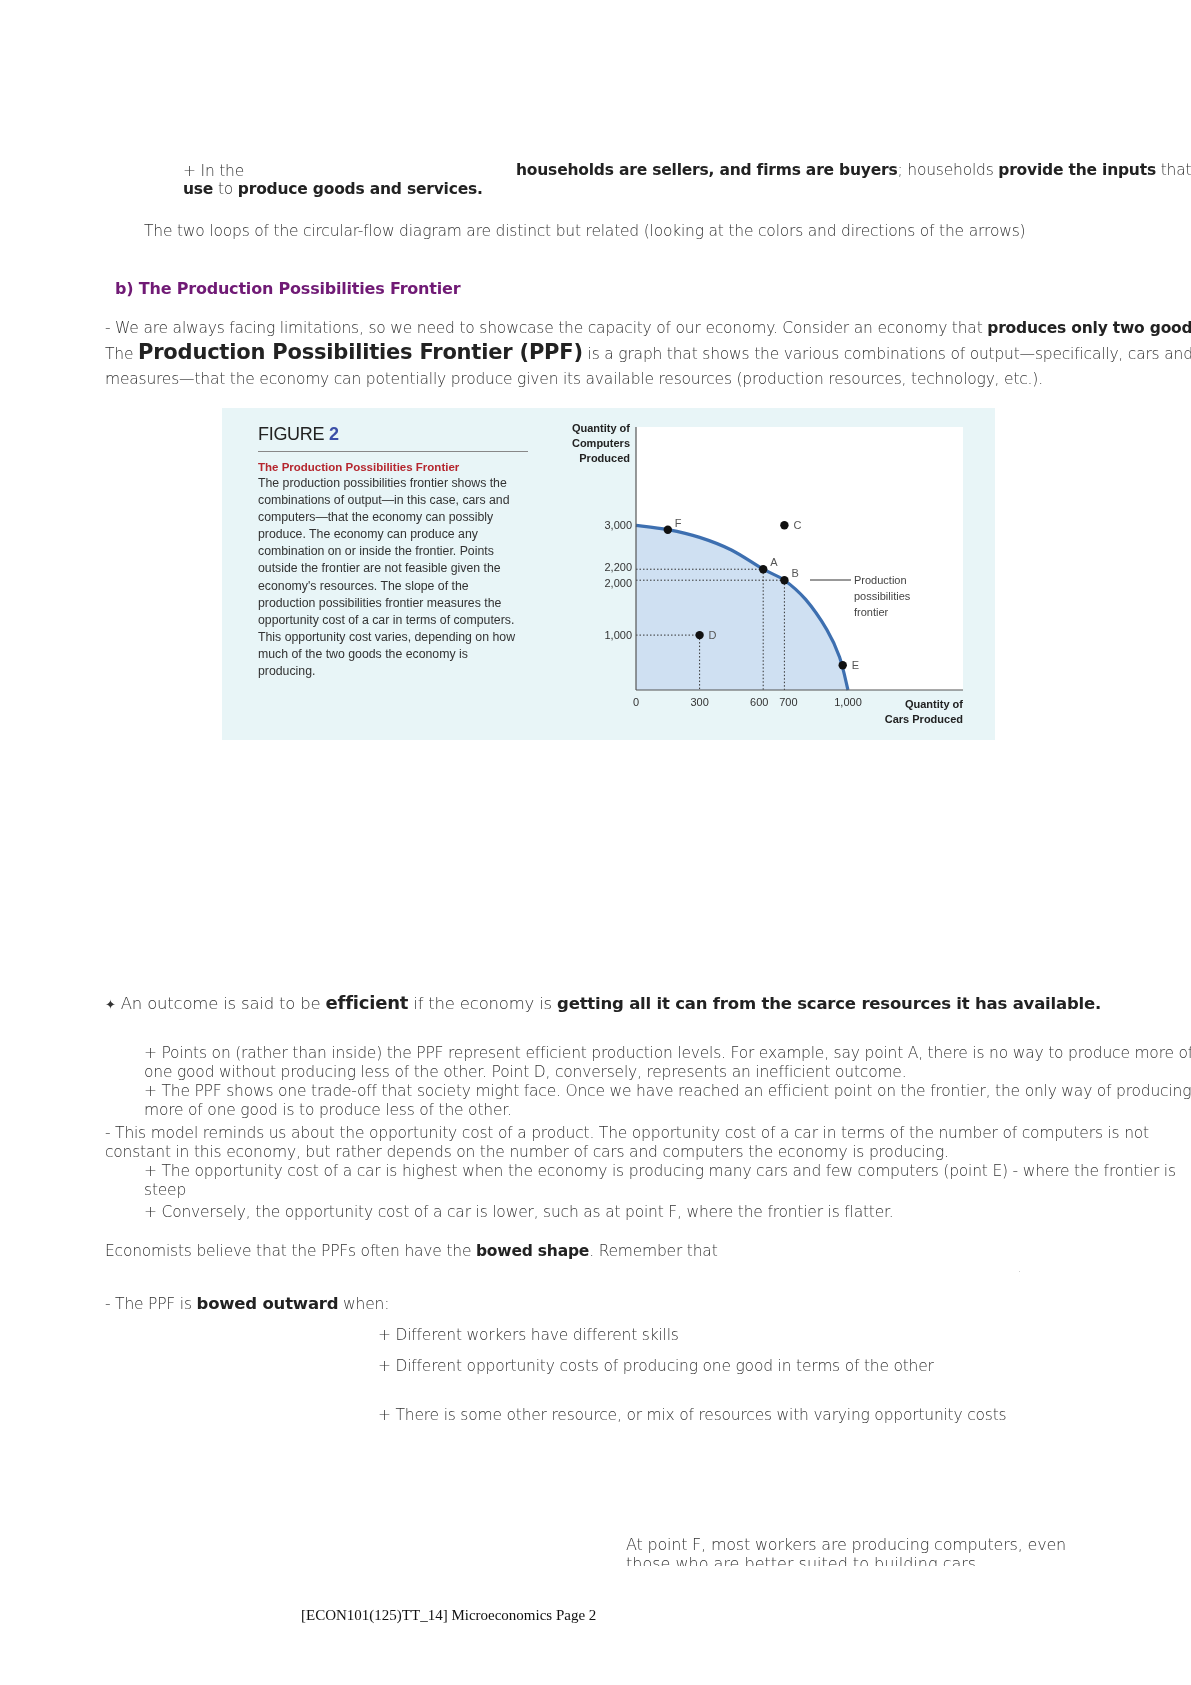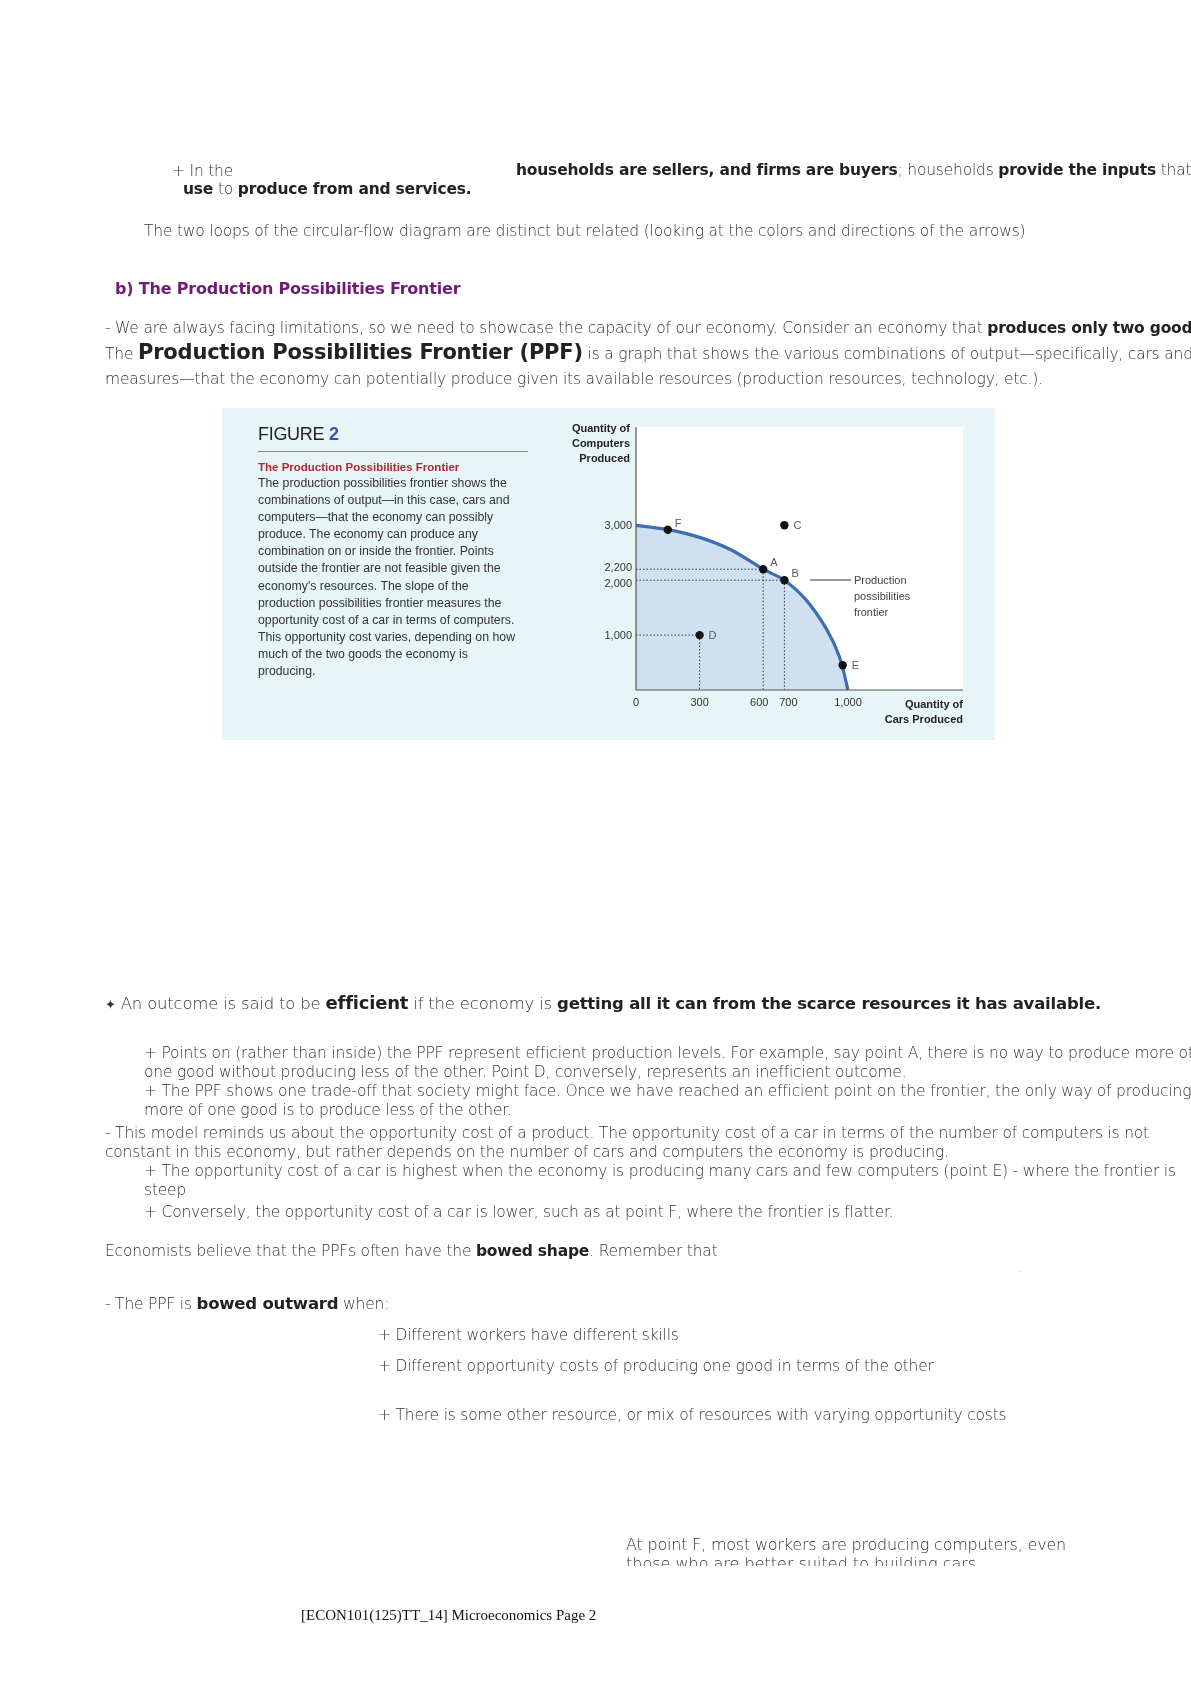--- a/index.html
+++ b/index.html
@@ -24,28 +24,28 @@
   .ax-label { font-family: "Liberation Sans", sans-serif; font-size: 11px; font-weight: 700; fill: #222; }
   .tick { font-family: "Liberation Sans", sans-serif; font-size: 11px; fill: #333; }
   .ptlabel { font-family: "Liberation Sans", sans-serif; font-size: 11px; fill: #555; }
   .ann { font-family: "Liberation Sans", sans-serif; font-size: 11px; fill: #444; }
 
   .clip-line { position: absolute; left: 626px; top: 1554px; height: 12px; overflow: hidden; white-space: nowrap; font-size: 15.5px; font-weight: 300; color: #333; }
 </style>
 </head>
 <body>
 
-<div class="t" style="left:172px; top:162px;">
+<div class="t" style="left:183px; top:162px;">
   <span>+ In the</span>
 </div>
 <div class="t" style="left:516px; top:161px;">
   <b>households are sellers, and firms are buyers</b><span>; households </span><b>provide the inputs</b><span> that firms</span>
 </div>
 <div class="t" style="left:183px; top:180px;">
-  <b>use</b><span> to </span><b>produce from and services.</b>
+  <b>use</b><span> to </span><b>produce goods and services.</b>
 </div>
 <div class="t" style="left:144px; top:222px;">The two loops of the circular-flow diagram are distinct but related (looking at the colors and directions of the arrows)</div>
 
 <div class="t heading" style="left:115px; top:279px;">b)  The Production Possibilities Frontier</div>
 <div class="t" style="left:105px; top:319px;">
   <span>- We are always facing limitations, so we need to showcase the capacity of our economy. Consider an economy that </span><b>produces only two goods</b>
 </div>
 <div class="t" style="left:105px; top:340px;">
   <span>The </span><span class="big">Production Possibilities Frontier (PPF)</span><span> is a graph that shows the various combinations of output—specifically, cars and</span>
 </div>

